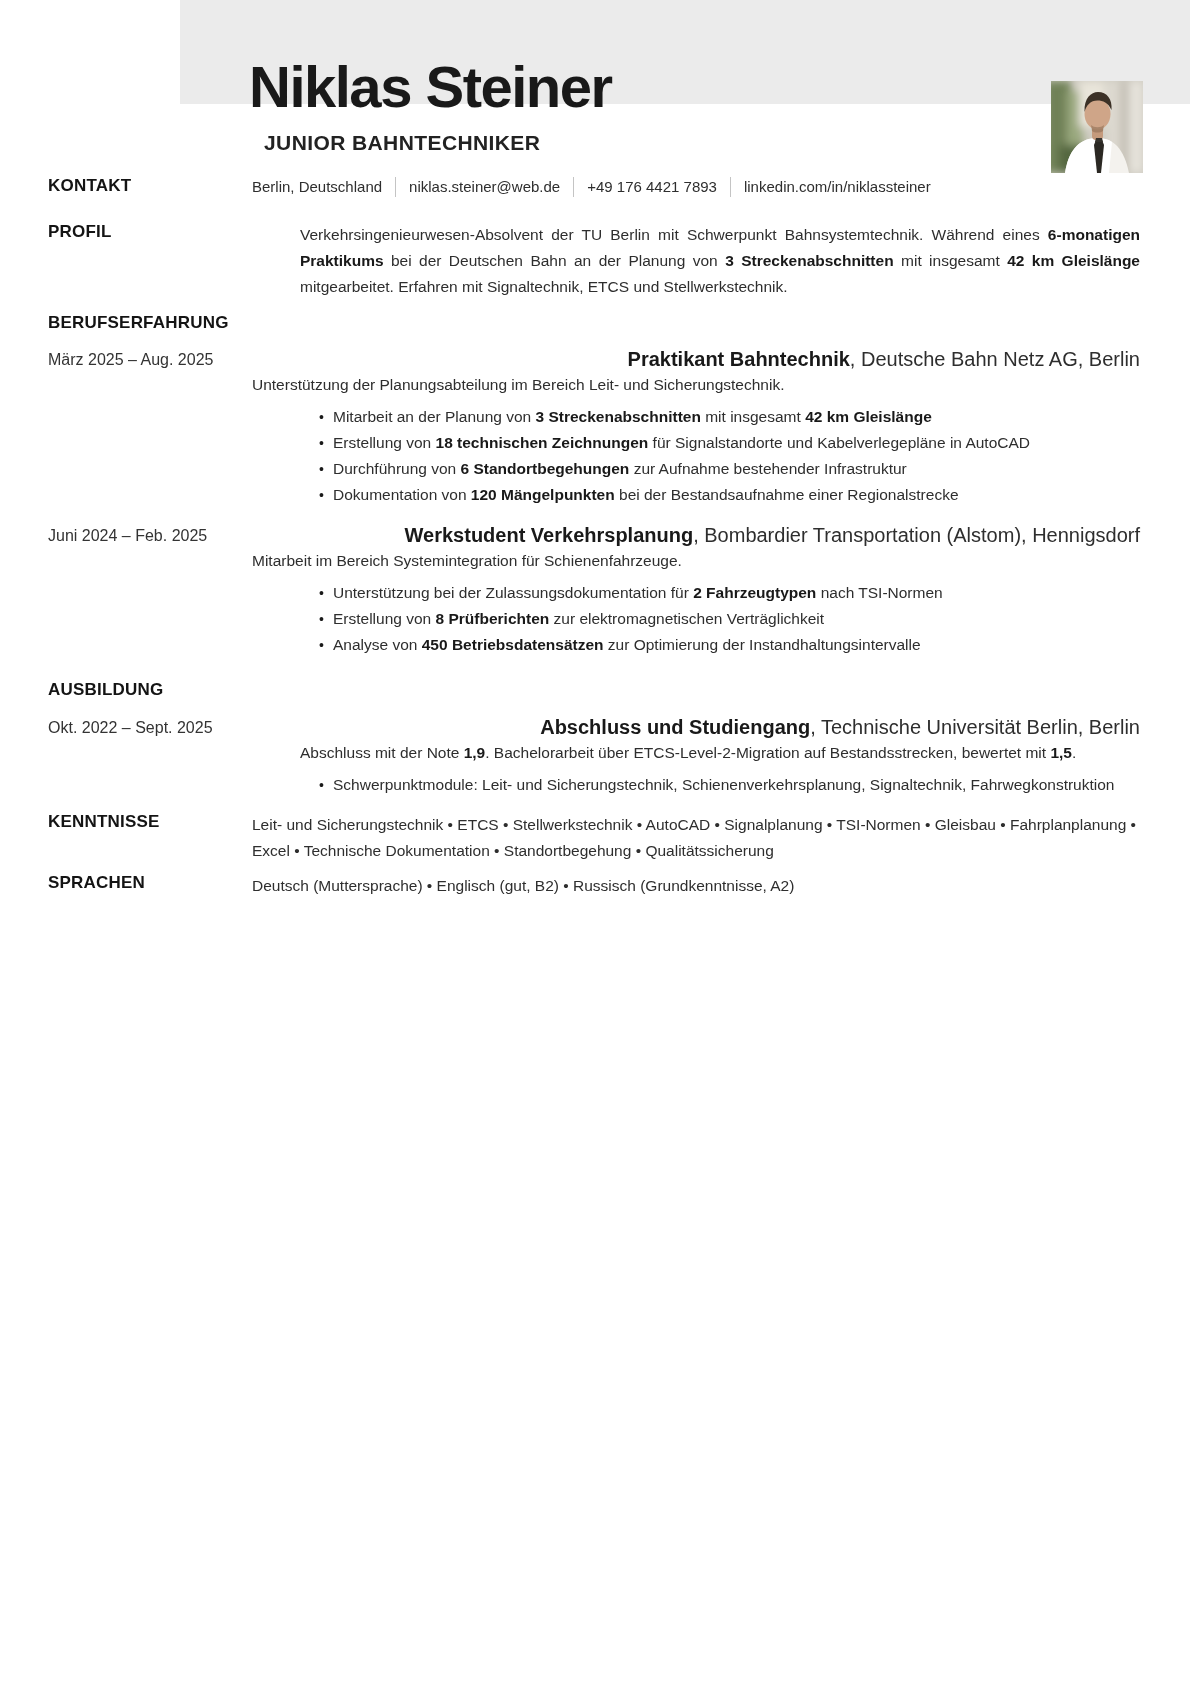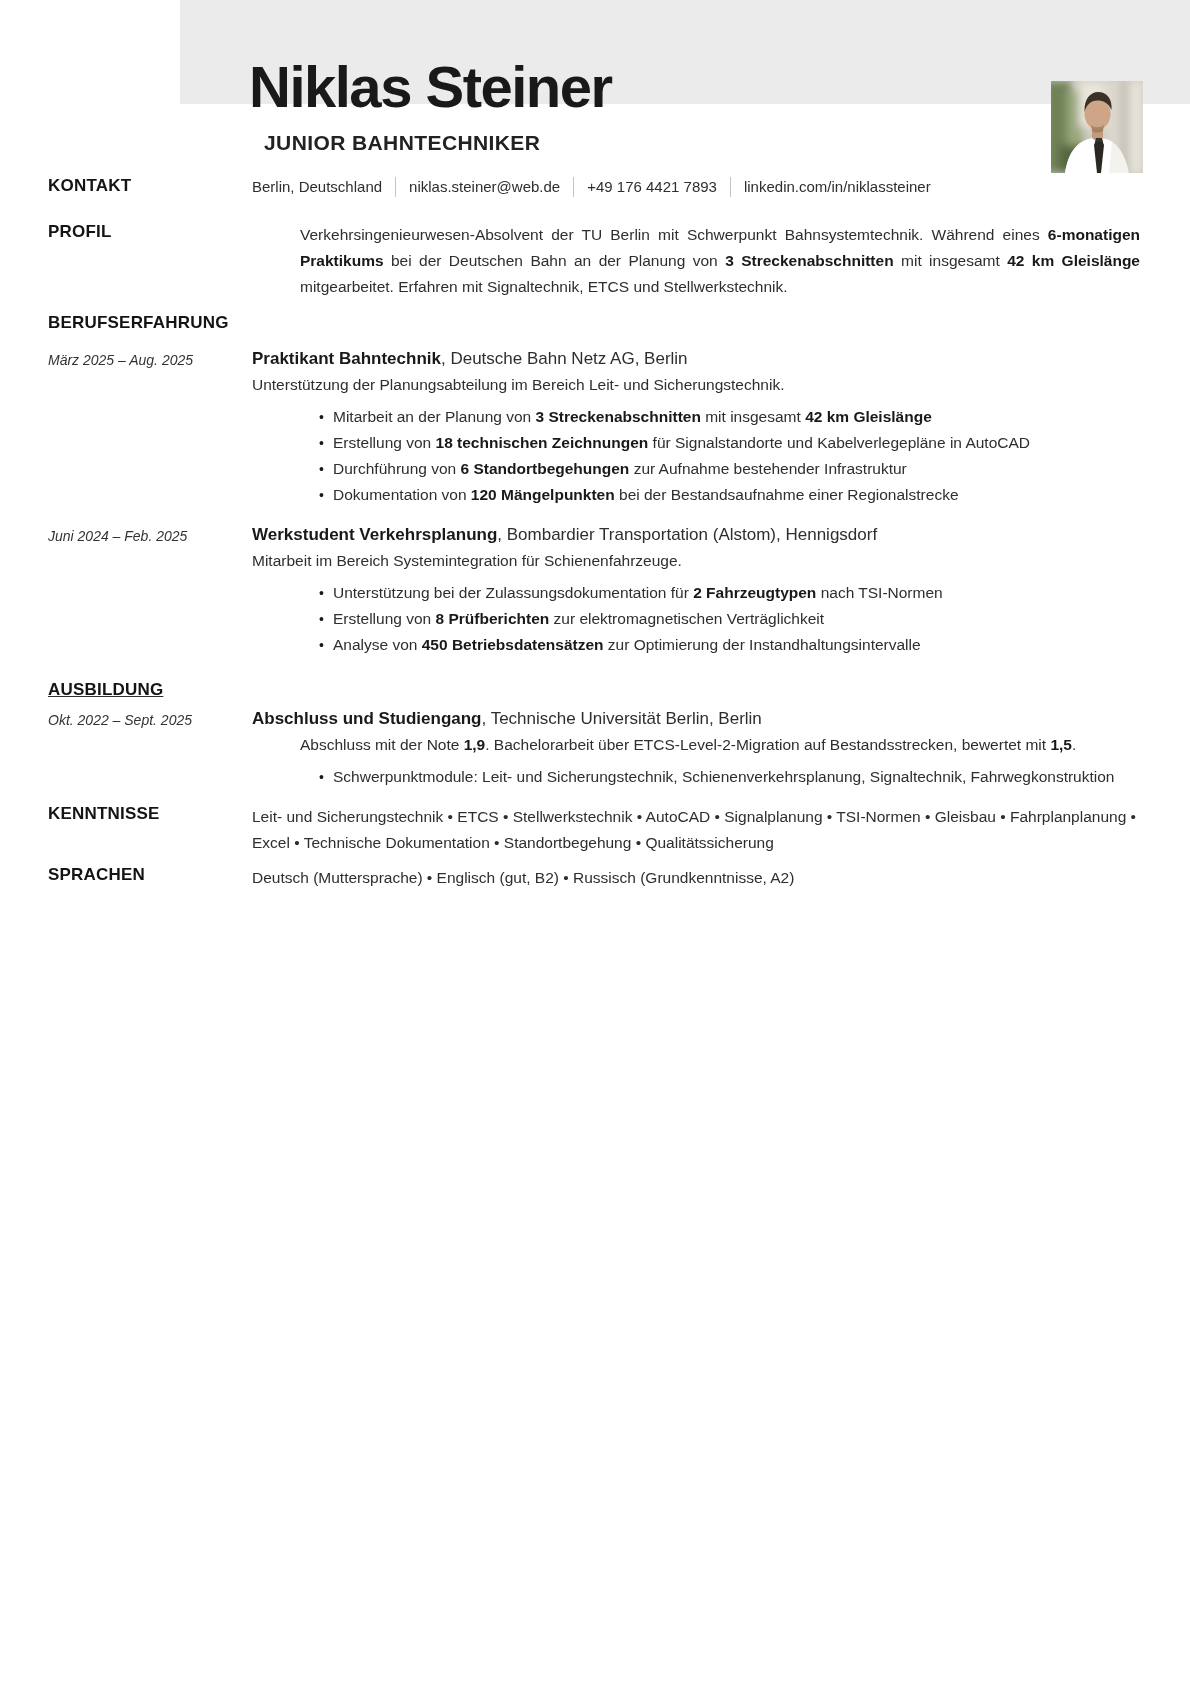--- a/index.html
+++ b/index.html
@@ -16,39 +16,39 @@
   .subtitle{
     position:absolute;left:264px;top:131px;font-size:21px;font-weight:700;
     color:#222222;letter-spacing:.4px;white-space:nowrap;
   }
   .photo{position:absolute;left:1051px;top:81px;width:92px;height:92px;overflow:hidden;}
   .photo svg{display:block;}
   
   .content{position:absolute;left:48px;top:176px;width:1092px;}
   .row{display:grid;grid-template-columns:204px 1fr;}
   .label{font-size:17px;font-weight:700;color:#141414;letter-spacing:.2px;line-height:20px;}
-  .date{font-size:14px;font-style:italic;color:#333333;line-height:22px;padding-top:3px;padding-right:10px;}
+  .date{font-size:16px;color:#333333;line-height:22px;padding-top:3px;padding-right:10px;}
   .body{font-size:15.5px;line-height:26px;color:#2e2e2e;}
   .justify{text-align:justify;hyphens:auto;margin-left:48px;-webkit-hyphens:auto;}
   .b, .body .b{font-weight:700;color:#191919;}
-  .title-line{font-size:17px;line-height:26px;color:#2e2e2e;}
+  .title-line{font-size:20px;line-height:26px;color:#2e2e2e;text-align:right;}
   
   .contact-line{display:flex;align-items:center;font-size:15px;color:#2e2e2e;line-height:21px;}
   .contact-sep{width:1px;height:20px;background:#c4c4c4;margin:0 13px;flex:0 0 auto;}
   
   ul.bullets{list-style:none;margin:6px 0 0 0;padding:0;}
   ul.bullets li{position:relative;padding-left:33px;font-size:15.5px;line-height:26px;color:#2e2e2e;}
   ul.bullets li::before{content:"\2022";position:absolute;left:19px;top:0;color:#191919;font-size:14px;}
   
   .row-contact{margin-bottom:25px;}
   .row-profil{margin-bottom:13px;}
   .row-head-erf{margin-bottom:13px;gap:27px;}
   .row-job-1{margin-bottom:14px;}
   .row-job-2{margin-bottom:22px;}
-  .row-head-aus{margin-bottom:6px;text-decoration:underline;}
+  .row-head-aus{margin-bottom:14px;}
   .row-edu{margin-bottom:14px;}
   .row-kenntnisse{margin-bottom:9px;}
   
   .footer{position:absolute;left:0;right:0;top:1638px;text-align:right;font-size:13.5px;color:#333333;}
 </style>
 </head>
 <body>
 
 <div class="page">
 

